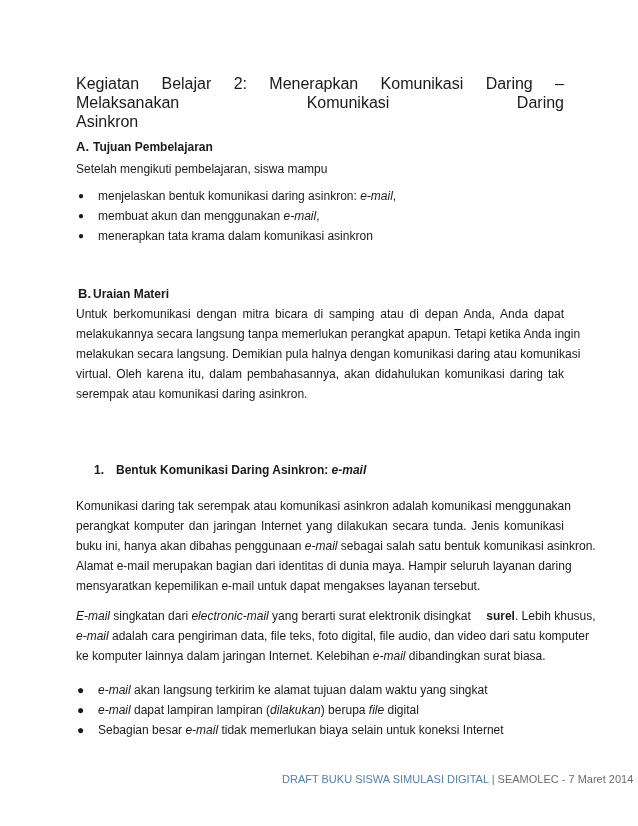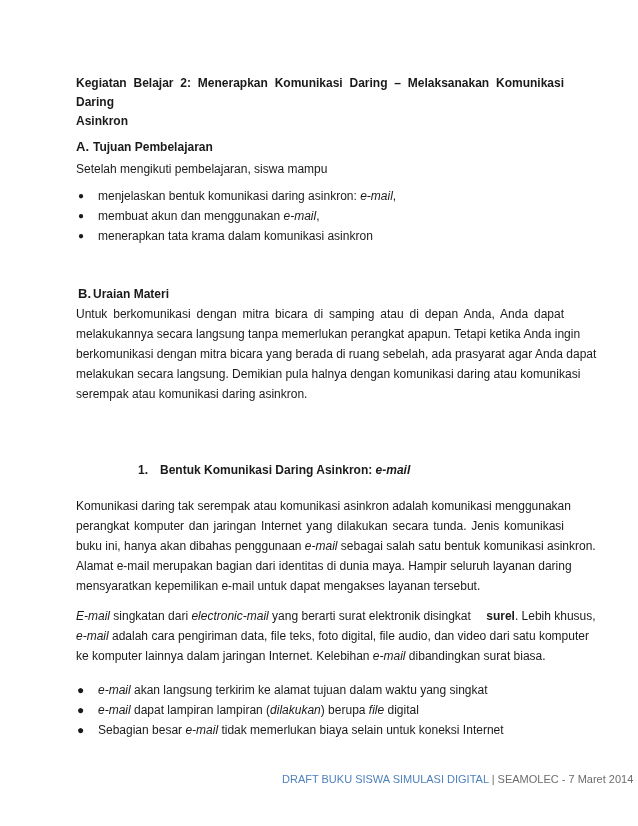--- a/index.html
+++ b/index.html
@@ -3,21 +3,21 @@
 <meta charset="utf-8">
 <style>
   html, body { margin: 0; padding: 0; background: #ffffff; }
   body {
     width: 638px; height: 826px; position: relative; overflow: hidden;
     font-family: "Liberation Sans", sans-serif; color: #1a1a1a;
   }
   .page { position: absolute; left: 0; top: 0; width: 638px; height: 826px; }
   .title {
     position: absolute; left: 76px; top: 74px; width: 488px;
-    font-weight: bold; font-size: 12px; line-height: 19px;
+    font-weight: normal; font-size: 16px; line-height: 19px;
     text-align: justify; text-align-last: left;
   }
   .title .l1 { display: block; text-align: justify; text-align-last: justify; }
   .sec-head {
     position: absolute; font-weight: bold; font-size: 12px; line-height: 16px;
   }
   .sec-head .letter { font-size: 13px; display: inline-block; width: 17px; }
   .para {
     position: absolute; left: 76px; width: 488px;
     font-size: 12px; line-height: 20px; text-align: justify;
@@ -58,26 +58,26 @@
     <li><span class="dot">●</span><span>membuat akun dan menggunakan </span><i>e-mail</i><span>,</span></li>
     <li><span class="dot">●</span><span>menerapkan tata krama dalam komunikasi asinkron</span></li>
   </ul>
 
   <div class="sec-head" style="left:76px; top:286px;text-align:center;">
     <span class="letter">B.</span><span>Uraian Materi</span>
   </div>
   <div class="para" style="top:304px;">
     <span class="line">Untuk berkomunikasi dengan mitra bicara di samping atau di depan Anda, Anda dapat</span>
     <span class="line">melakukannya secara langsung tanpa memerlukan perangkat apapun. Tetapi ketika Anda ingin</span>
-    <span class="line">berkomunikasi dengan mitra bicara yang berada di ruang sebelah, ada prasyarat agar Anda dapat</span>
     <span class="line">melakukan secara langsung. Demikian pula halnya dengan komunikasi daring atau komunikasi</span>
+    <span class="line">virtual. Oleh karena itu, dalam pembahasannya, akan didahulukan komunikasi daring tak</span>
     <span class="line last">serempak atau komunikasi daring asinkron.</span>
   </div>
 
-  <div class="sec-head" style="left:94px; top:462px;margin-left:44px;">
+  <div class="sec-head" style="left:94px; top:462px;">
     <span class="letter" style="width:22px;font-size:12px;">1.</span><span>Bentuk Komunikasi Daring Asinkron: </span><i>e-mail</i>
   </div>
 
   <div class="para" style="top:496px;">
     <span class="line">Komunikasi daring tak serempak atau komunikasi asinkron adalah komunikasi menggunakan</span>
     <span class="line">perangkat komputer dan jaringan Internet yang dilakukan secara tunda. Jenis komunikasi</span>
     <span class="line"><span>buku ini, hanya akan dibahas penggunaan </span><i>e-mail</i><span> sebagai salah satu bentuk komunikasi asinkron.</span></span>
     <span class="line">Alamat e-mail merupakan bagian dari identitas di dunia maya. Hampir seluruh layanan daring</span>
     <span class="line last">mensyaratkan kepemilikan e-mail untuk dapat mengakses layanan tersebut.</span>
   </div>

